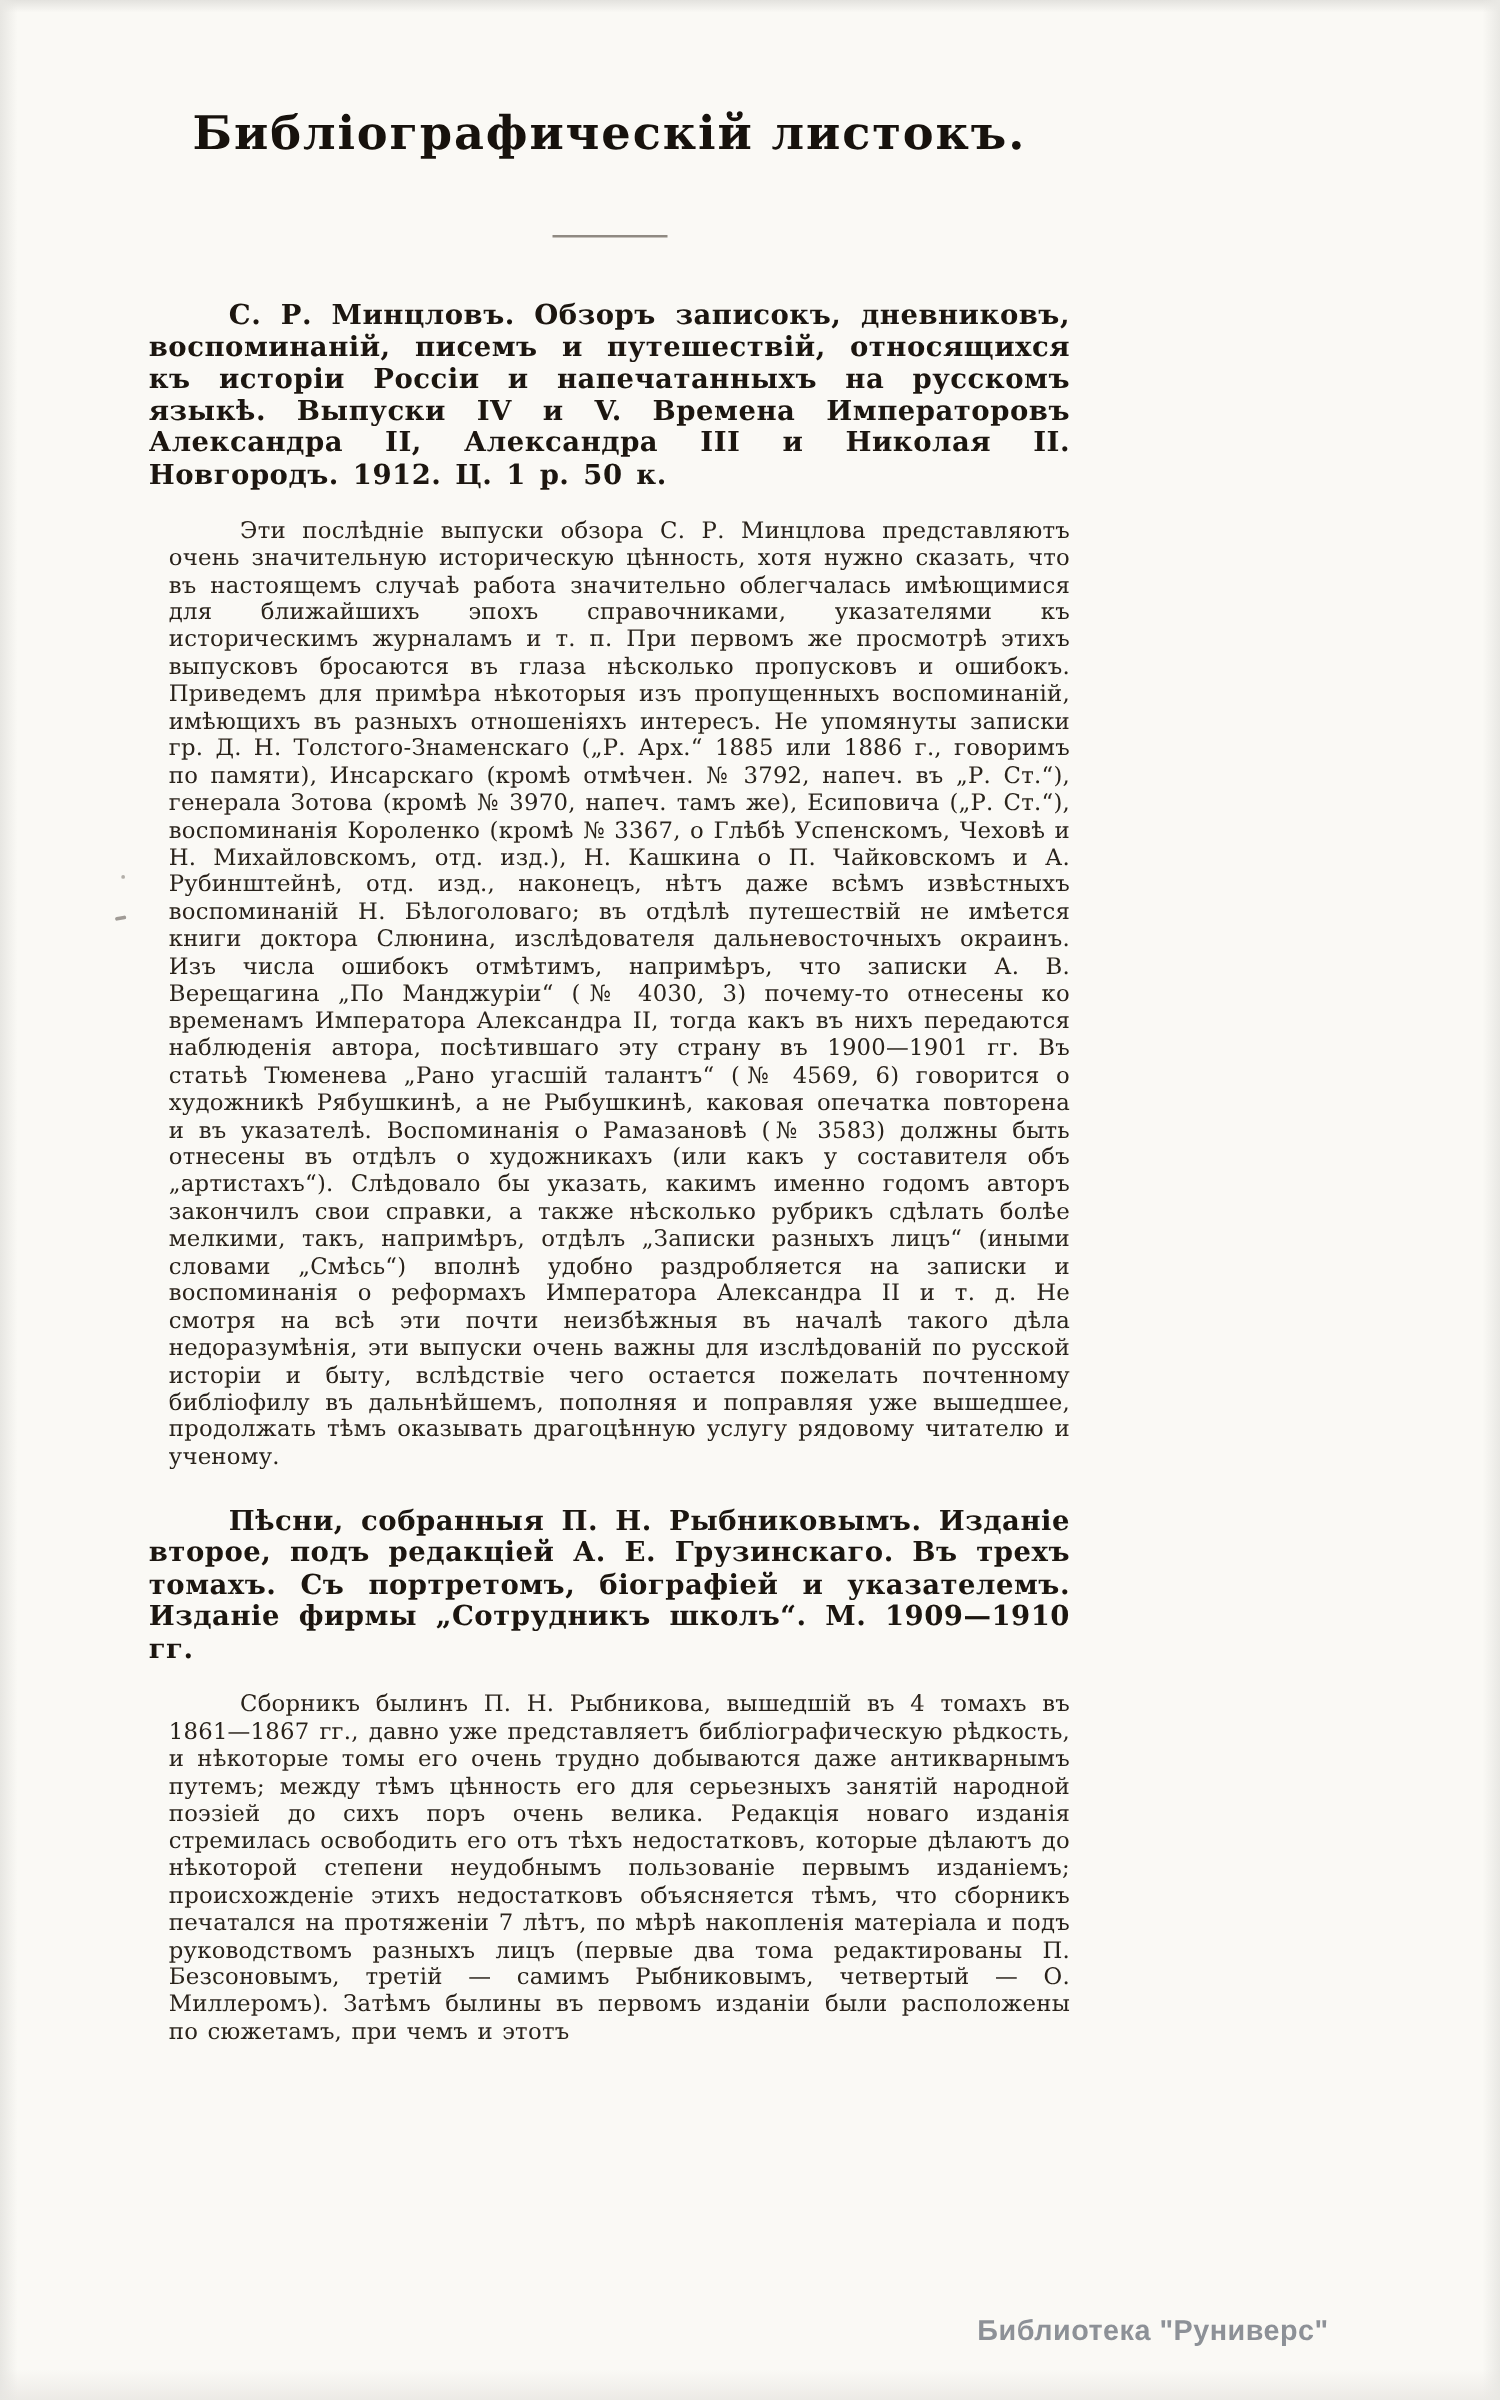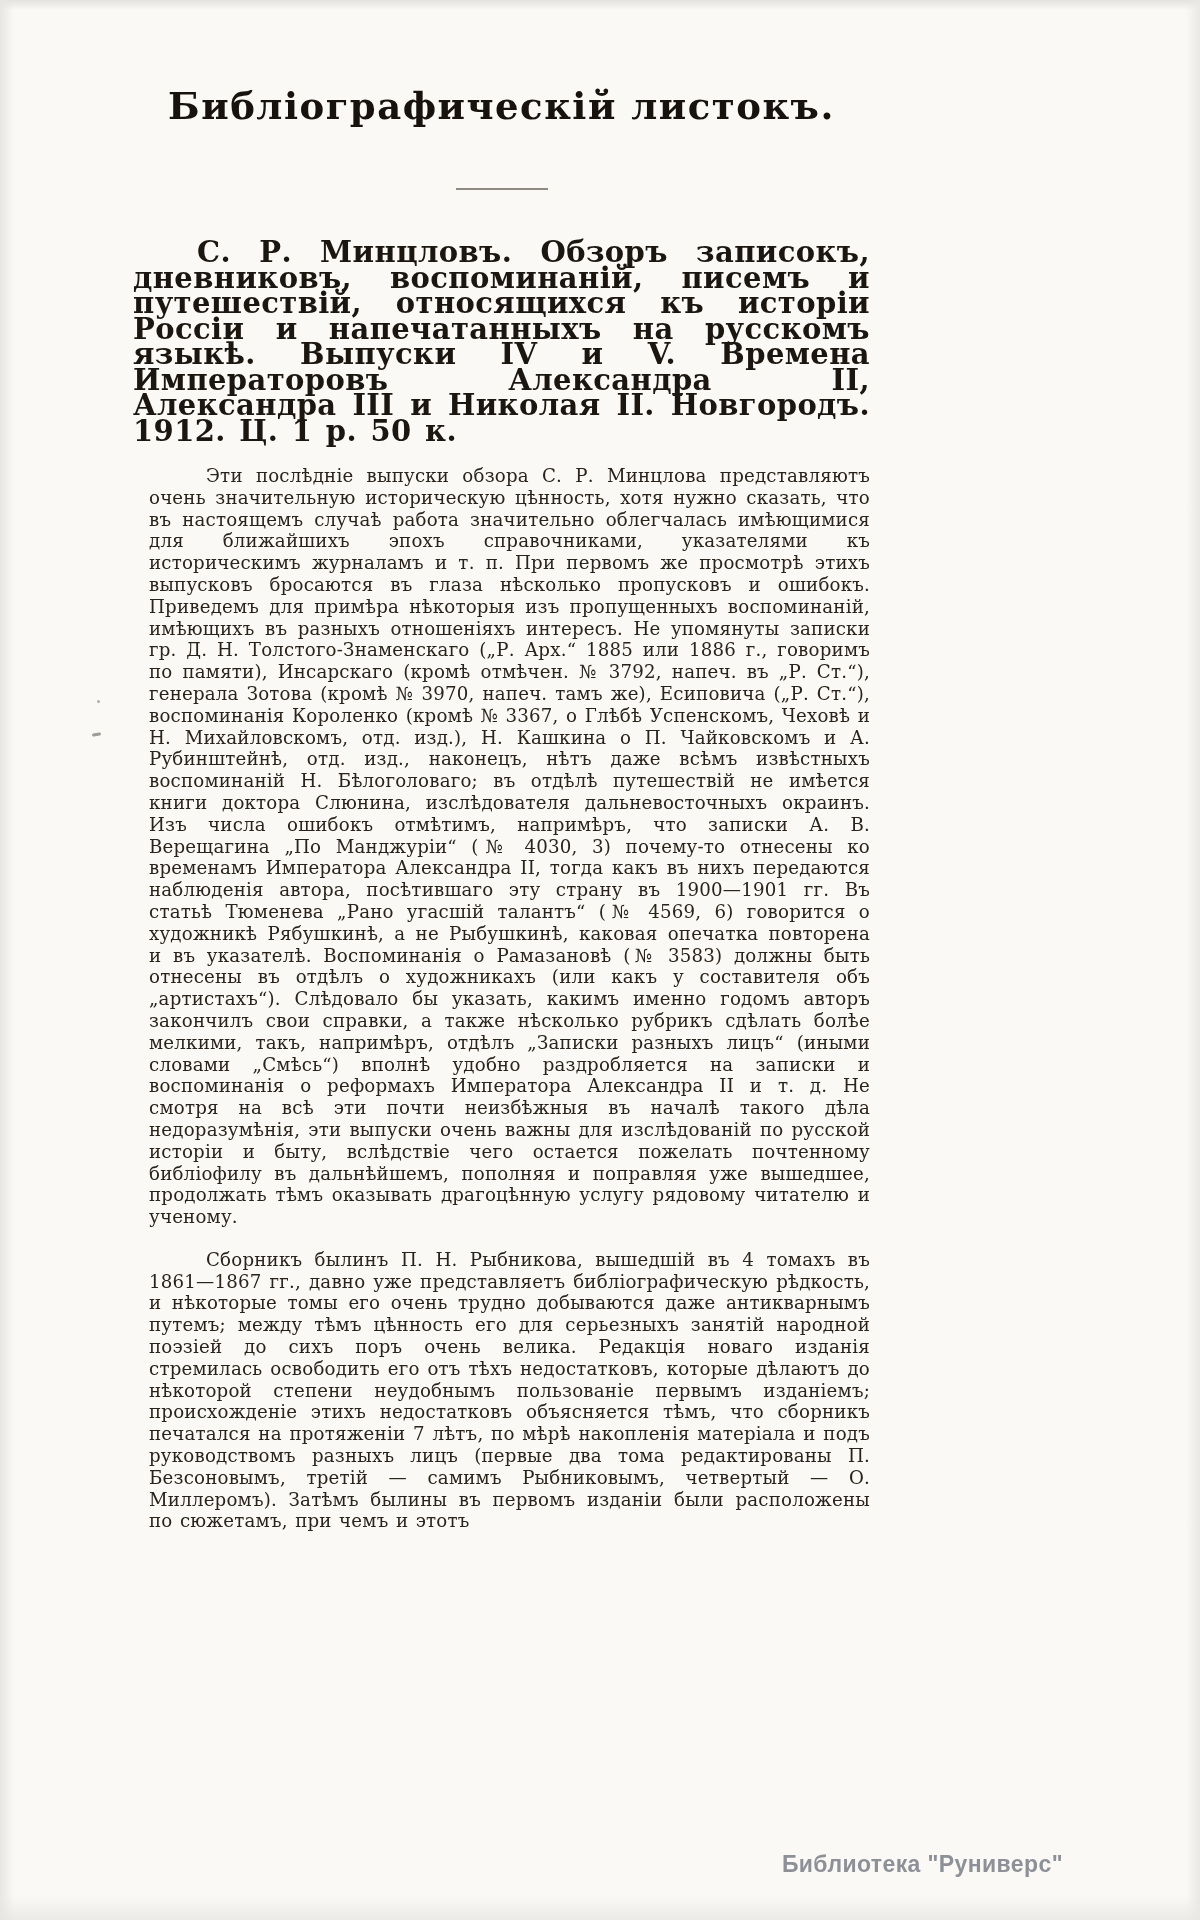--- a/index.html
+++ b/index.html
@@ -27,42 +27,42 @@
     background: linear-gradient(90deg, #e7e6e2, rgba(250,249,245,0));
   }
   .edge-right {
     position: absolute;
     top: 0; right: 0; bottom: 0;
     width: 14px;
     background: linear-gradient(270deg, #e9e8e4, rgba(250,249,245,0));
   }
   .content {
     position: absolute;
-    left: 133px;
+    left: 119px;
     top: 84px;
     width: 737px;
   }
   .page-title {
     margin: 0;
     font-size: 37px;
     font-weight: bold;
     text-align: center;
     letter-spacing: 1.5px;
     color: #17120d;
   }
   .divider {
     width: 92px;
     border: 0;
     border-top: 2px solid #8f8a82;
     margin: 60px auto 0 auto;
   }
   .entry { margin: 0; }
   .entry-heading {
     margin: 28px 0 0 0;
-    font-size: 29px;
+    font-size: 22px;
     font-weight: bold;
     line-height: 25.5px;
     text-align: justify;
     text-indent: 64px;
     letter-spacing: 0.4px;
     word-spacing: 3px;
     color: #1c1610;
   }
   .entry:first-of-type .entry-heading {
     margin-top: 50px;
@@ -119,20 +119,21 @@
   <div class="content">
     <h1 class="page-title">Библіографическій листокъ.</h1>
     <hr class="divider">
 
     <section class="entry">
       <p class="entry-heading">С. Р. Минцловъ. Обзоръ записокъ, дневниковъ, воспоминаній, писемъ и путешествій, относящихся къ исторіи Россіи и напечатанныхъ на русскомъ языкѣ. Выпуски IV и V. Времена Императоровъ Александра II, Александра III и Николая II. Новгородъ. 1912. Ц. 1 р. 50 к.</p>
       <p class="entry-body">Эти послѣдніе выпуски обзора С. Р. Минцлова представляютъ очень значительную историческую цѣнность, хотя нужно сказать, что въ настоящемъ случаѣ работа значительно облегчалась имѣющимися для ближайшихъ эпохъ справочниками, указателями къ историческимъ журналамъ и т. п. При первомъ же просмотрѣ этихъ выпусковъ бросаются въ глаза нѣсколько пропусковъ и ошибокъ. Приведемъ для примѣра нѣкоторыя изъ пропущенныхъ воспоминаній, имѣющихъ въ разныхъ отношеніяхъ интересъ. Не упомянуты записки гр. Д. Н. Толстого-Знаменскаго („Р. Арх.“ 1885 или 1886 г., говоримъ по памяти), Инсарскаго (кромѣ отмѣчен. № 3792, напеч. въ „Р. Ст.“), генерала Зотова (кромѣ № 3970, напеч. тамъ же), Есиповича („Р. Ст.“), воспоминанія Короленко (кромѣ № 3367, о Глѣбѣ Успенскомъ, Чеховѣ и Н. Михайловскомъ, отд. изд.), Н. Кашкина о П. Чайковскомъ и А. Рубинштейнѣ, отд. изд., наконецъ, нѣтъ даже всѣмъ извѣстныхъ воспоминаній Н. Бѣлоголоваго; въ отдѣлѣ путешествій не имѣется книги доктора Слюнина, изслѣдователя дальневосточныхъ окраинъ. Изъ числа ошибокъ отмѣтимъ, напримѣръ, что записки А. В. Верещагина „По Манджуріи“ (№ 4030, 3) почему-то отнесены ко временамъ Императора Александра II, тогда какъ въ нихъ передаются наблюденія автора, посѣтившаго эту страну въ 1900—1901 гг. Въ статьѣ Тюменева „Рано угасшій талантъ“ (№ 4569, 6) говорится о художникѣ Рябушкинѣ, а не Рыбушкинѣ, каковая опечатка повторена и въ указателѣ. Воспоминанія о Рамазановѣ (№ 3583) должны быть отнесены въ отдѣлъ о художникахъ (или какъ у составителя объ „артистахъ“). Слѣдовало бы указать, какимъ именно годомъ авторъ закончилъ свои справки, а также нѣсколько рубрикъ сдѣлать болѣе мелкими, такъ, напримѣръ, отдѣлъ „Записки разныхъ лицъ“ (иными словами „Смѣсь“) вполнѣ удобно раздробляется на записки и воспоминанія о реформахъ Императора Александра II и т. д. Не смотря на всѣ эти почти неизбѣжныя въ началѣ такого дѣла недоразумѣнія, эти выпуски очень важны для изслѣдованій по русской исторіи и быту, вслѣдствіе чего остается пожелать почтенному библіофилу въ дальнѣйшемъ, пополняя и поправляя уже вышедшее, продолжать тѣмъ оказывать драгоцѣнную услугу рядовому читателю и ученому.</p>
     </section>
 
     <section class="entry">
+      <p class="entry-heading">Пѣсни, собранныя П. Н. Рыбниковымъ. Изданіе второе, подъ редакціей А. Е. Грузинскаго. Въ трехъ томахъ. Съ портретомъ, біографіей и указателемъ. Изданіе фирмы „Сотрудникъ школъ“. М. 1909—1910 гг.</p>
       <p class="entry-body">Сборникъ былинъ П. Н. Рыбникова, вышедшій въ 4 томахъ въ 1861—1867 гг., давно уже представляетъ библіографическую рѣдкость, и нѣкоторые томы его очень трудно добываются даже антикварнымъ путемъ; между тѣмъ цѣнность его для серьезныхъ занятій народной поэзіей до сихъ поръ очень велика. Редакція новаго изданія стремилась освободить его отъ тѣхъ недостатковъ, которые дѣлаютъ до нѣкоторой степени неудобнымъ пользованіе первымъ изданіемъ; происхожденіе этихъ недостатковъ объясняется тѣмъ, что сборникъ печатался на протяженіи 7 лѣтъ, по мѣрѣ накопленія матеріала и подъ руководствомъ разныхъ лицъ (первые два тома редактированы П. Безсоновымъ, третій — самимъ Рыбниковымъ, четвертый — О. Миллеромъ). Затѣмъ былины въ первомъ изданіи были расположены по сюжетамъ, при чемъ и этотъ</p>
     </section>
   </div>
 
   <div class="speck-dot"></div>
   <div class="speck"></div>
 
   <div class="watermark">Библиотека "Руниверс"</div>
 </div>
 

